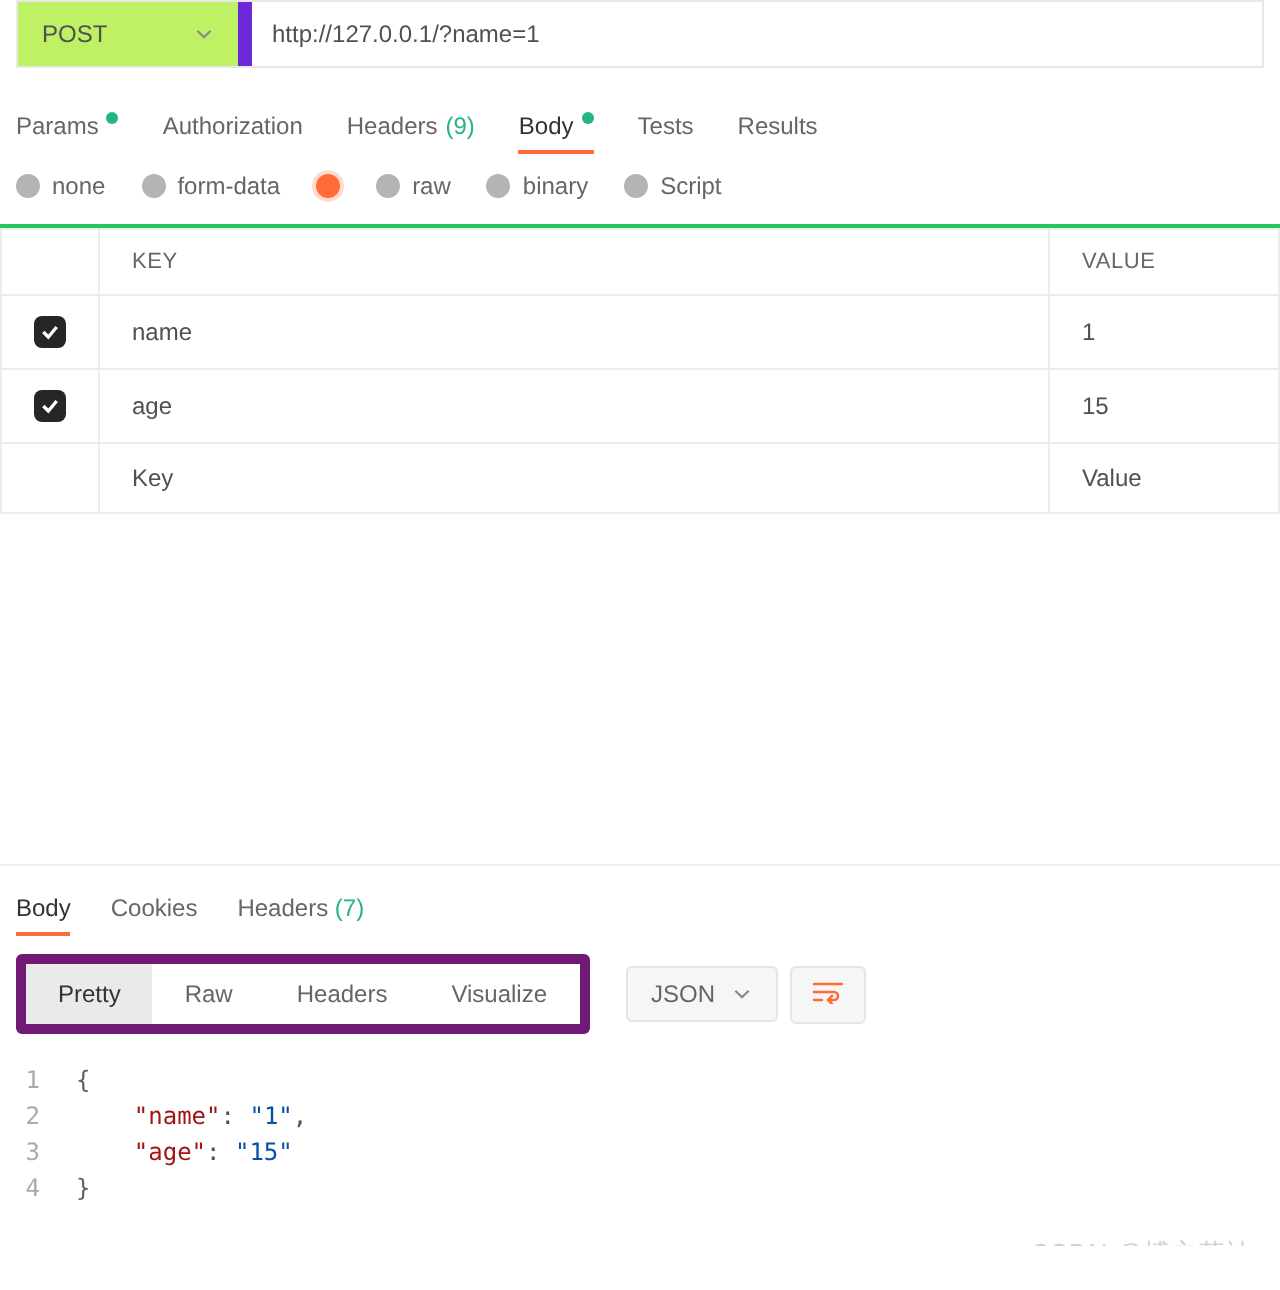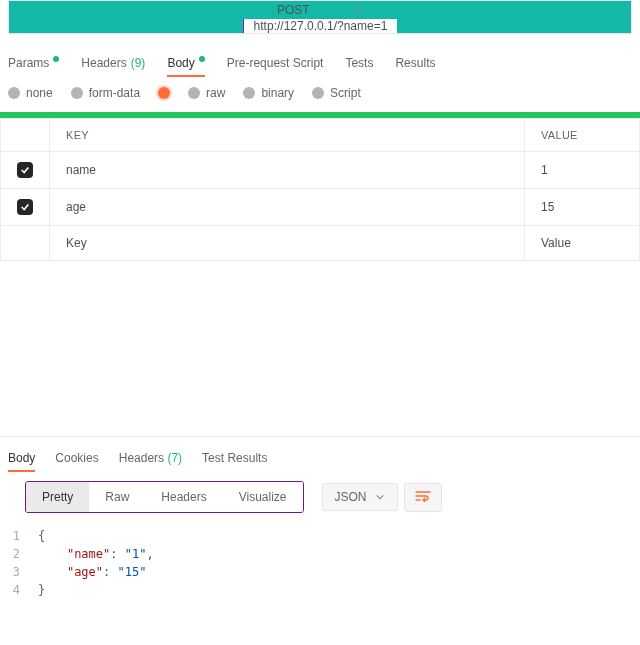--- a/index.html
+++ b/index.html
@@ -1,49 +1,49 @@
 <!DOCTYPE html>
 <html><head>
 <meta charset="utf-8">
 <style>
 * { box-sizing: border-box; margin: 0; padding: 0; }
 body { font-family: -apple-system, BlinkMacSystemFont, "Segoe UI", sans-serif; font-size: 12px; color: #505050; width: 640px; background: #fff; }
-.top-bar { display: flex; align-items: center; padding: 0; margin: 0 8px 10px 8px; border: 1px solid #e8e8e8; background: #14b8a6; height: 34px; flex-direction: column; }
+.top-bar { display: flex; align-items: center; padding: 0; margin: 0 8px 10px 8px; border: 1px solid #e8e8e8; background: #bef264; height: 34px; }
 .method-select { display: flex; align-items: center; padding: 0 12px; height: 100%; width: 110px; justify-content: space-between; cursor: pointer; }
 .method-label { color: #505050; font-size: 12px; }
 .chevron { width: 10px; height: 10px; }
-.url-box { flex: 1; height: 100%; border-left: 1px solid #6d28d9; padding: 0 10px; display: flex; align-items: center; background: #fff; }
+.url-box { flex: 1; height: 100%; border-left: 7px solid #6d28d9; padding: 0 10px; display: flex; align-items: center; background: #fff; }
 .url-text { color: #505050; font-size: 12px; }
 .tabs { display: flex; gap: 22px; padding: 6px 8px 0 8px; align-items: center; }
 .tab { color: #666; cursor: pointer; padding: 6px 0; position: relative; display: flex; gap: 4px; }
 .tab.active { color: #333; }
 .tab.active::after { content: ""; position: absolute; bottom: -1px; left: 0; right: 0; height: 2px; background: #ff6c37; }
 .dot { width: 6px; height: 6px; border-radius: 50%; display: inline-block; }
 .dot-green { background: #26b47f; }
 .count { color: #26b47f; }
-.body-types { display: flex; gap: 18px; padding: 10px 8px 12px 8px; align-items: center; border-bottom: 6px solid #22c55e; }
+.body-types { display: flex; gap: 18px; padding: 10px 8px 12px 8px; align-items: center; border-bottom: 2px solid #22c55e; }
 .radio-item { display: flex; align-items: center; gap: 6px; cursor: pointer; color: #666; }
 .radio-circle { width: 12px; height: 12px; border-radius: 50%; background: #b4b4b4; }
 .radio-item.selected .radio-circle { background: #ff6c37; box-shadow: 0 0 0 2px rgba(255,108,55,0.25); }
 .radio-item.selected { color: #ff6c37; }
 .table { width: 100%; border-collapse: collapse; }
 .table th, .table td { border: 1px solid #ececec; padding: 10px 16px; text-align: left; font-weight: 400; color: #505050; }
 .table th { color: #666; font-size: 11px; letter-spacing: 0.3px; }
 .col-check { width: 42px; text-align: center; }
 .col-key { width: 475px; }
 .checkbox { width: 16px; height: 16px; border-radius: 4px; background: #262626; display: inline-flex; align-items: center; justify-content: center; }
 .checkbox svg { width: 10px; height: 10px; }
 .placeholder { color: #aaa; }
 .spacer { height: 175px; }
 .response-tabs { display: flex; gap: 20px; padding: 8px 8px 0 8px; border-top: 1px solid #eee; }
 .resp-tab { color: #666; cursor: pointer; padding: 6px 0; position: relative; }
 .resp-tab.active { color: #333; }
 .resp-tab.active::after { content: ""; position: absolute; bottom: -1px; left: 0; right: 0; height: 2px; background: #ff6c37; }
 .view-bar { display: flex; align-items: center; gap: 6px; padding: 10px 8px; }
-.view-btn-group { display: flex; border: 1px solid #701a75; border-radius: 3px; overflow: hidden; margin-left: 17px; }
+.view-btn-group { display: flex; border: 5px solid #701a75; border-radius: 3px; overflow: hidden; }
 .view-btn { padding: 8px 16px; cursor: pointer; color: #666; background: #fff; }
 .view-btn.active { background: #eaeaea; color: #333; }
 .format-select { display: flex; align-items: center; gap: 8px; padding: 6px 12px; border: 1px solid #e5e5e5; border-radius: 3px; cursor: pointer; color: #666; background: #f6f6f6; margin-left: 12px; }
 .icon-btn { padding: 6px 10px; border: 1px solid #e5e5e5; border-radius: 3px; cursor: pointer; background: #f6f6f6; }
 .code-block { font-family: Menlo, Consolas, monospace; font-size: 12px; padding: 4px 8px 20px 8px; }
 .code-line { display: flex; height: 18px; align-items: center; }
 .line-num { width: 30px; text-align: right; color: #aaa; padding-right: 18px; }
 .brace { color: #606060; }
 .json-key { color: #a31515; }
 .json-str { color: #0451a5; }
@@ -64,29 +64,29 @@
     <span class="url-text">http://127.0.0.1/?name=1</span>
   </div>
 </div>
 
 <div class="tabs" id="tabs">
     <div class="tab">
       <span>Params</span>
       <span class="dot dot-green"></span>
     </div>
     <div class="tab">
+      <span>Authorization</span>
+    </div>
+    <div class="tab">
       <span>Headers</span>
       <span class="count"> (9)</span>
     </div>
     <div class="tab active">
       <span>Body</span>
       <span class="dot dot-green"></span>
-    </div>
-    <div class="tab">
-      <span>Pre-request Script</span>
     </div>
     <div class="tab">
       <span>Tests</span>
     </div>
     <div class="tab">
       <span>Results</span>
     </div>
   </div>
 
 <div class="body-types" id="body-types">
@@ -149,21 +149,20 @@
       </tr>
     </tbody>
 </table>
 
 <div class="spacer"></div>
 
 <div class="response-tabs" id="resp-tabs">
     <div class="resp-tab active">Body</div>
     <div class="resp-tab">Cookies</div>
     <div class="resp-tab">Headers <span class="count">(7)</span></div>
-    <div class="resp-tab">Test Results</div>
   </div>
 
 <div class="view-bar">
   <div class="view-btn-group" id="view-btns">
       <div class="view-btn active">Pretty</div>
       <div class="view-btn">Raw</div>
       <div class="view-btn">Headers</div>
       <div class="view-btn">Visualize</div>
     </div>
   <div class="format-select">

